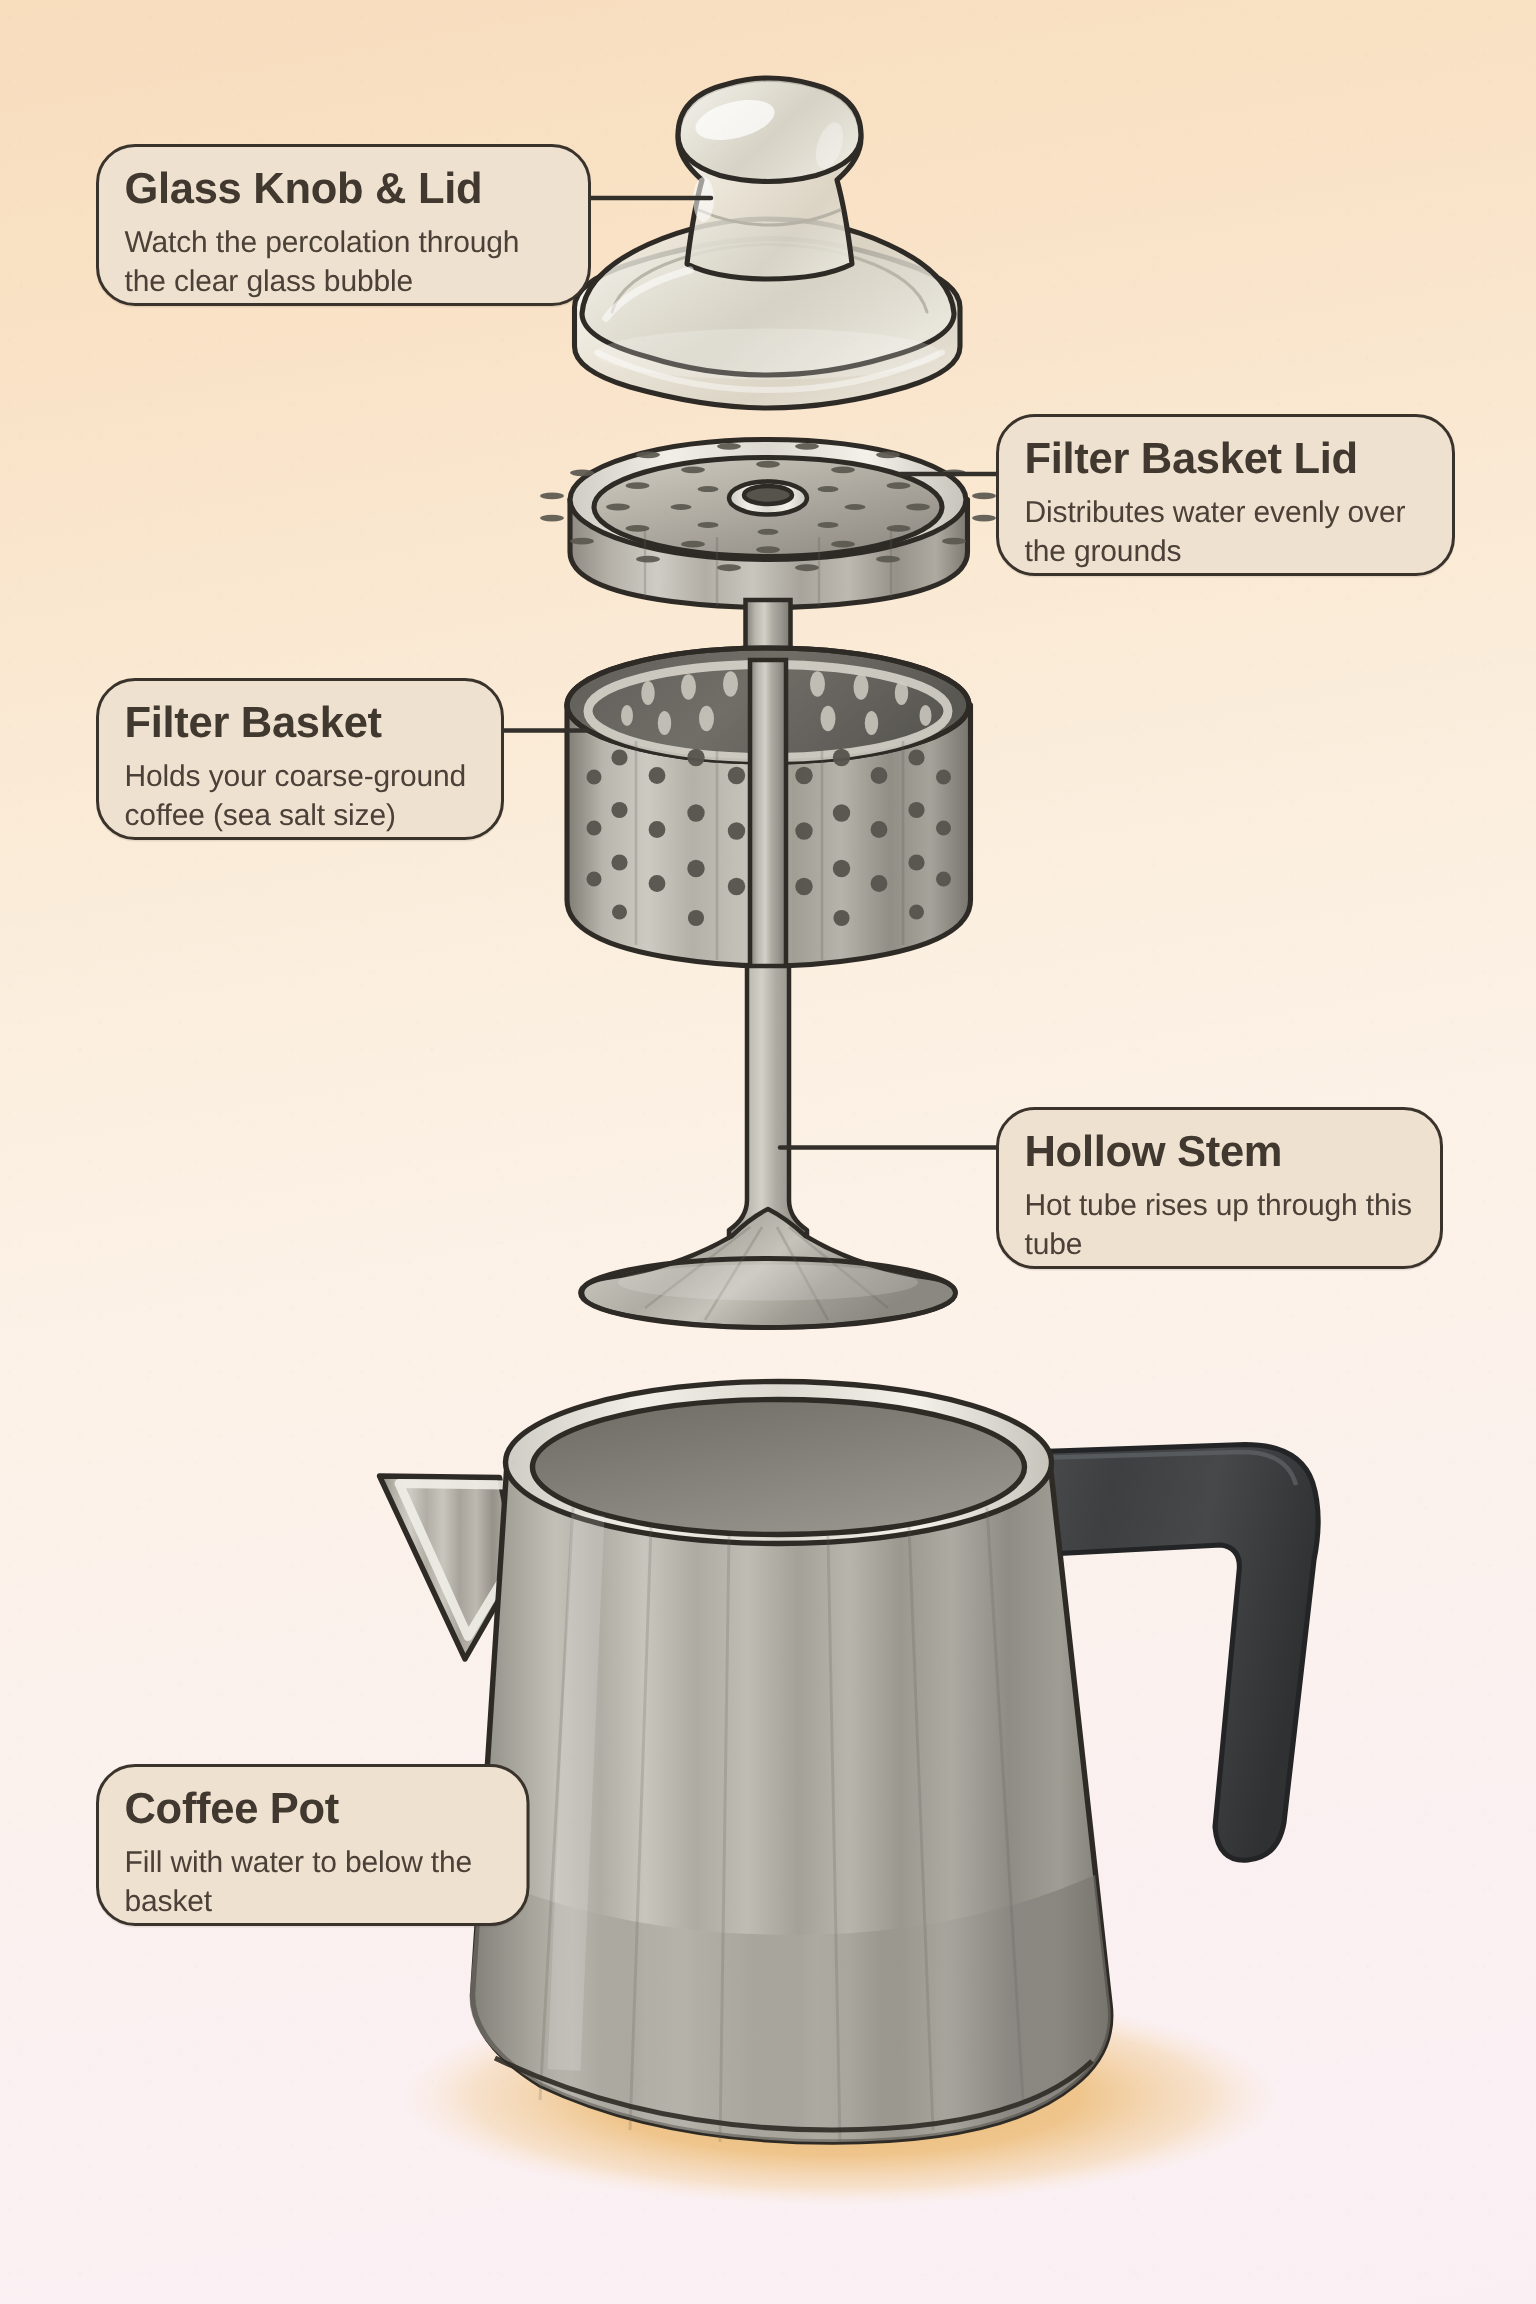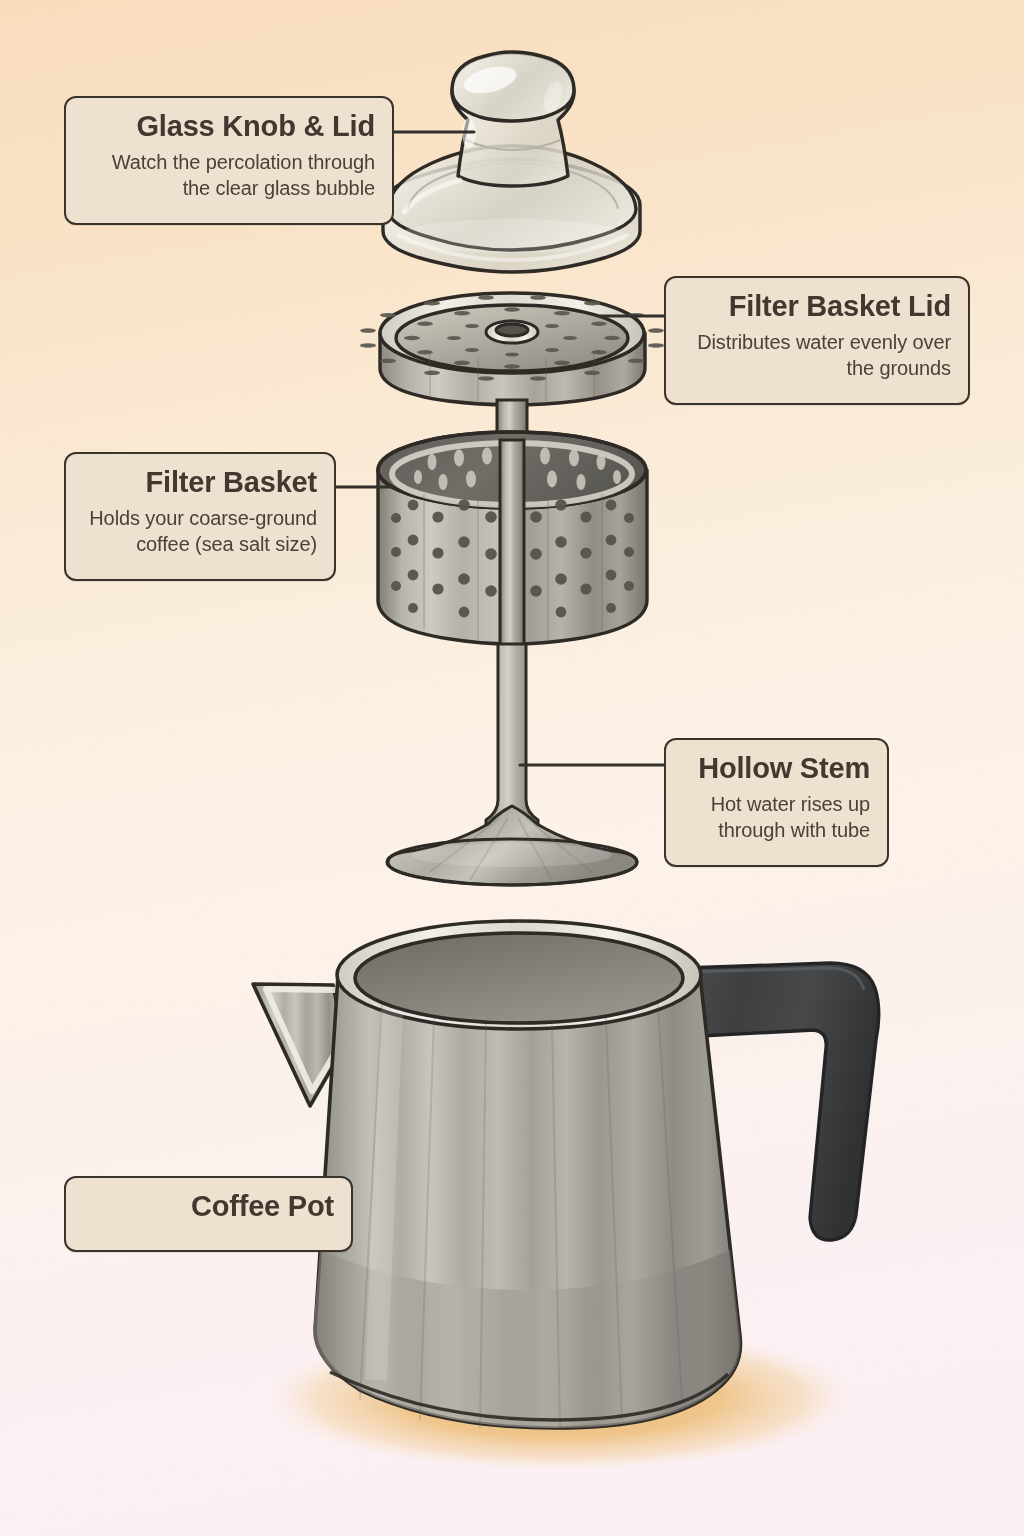--- a/index.html
+++ b/index.html
@@ -44,24 +44,23 @@
     position: absolute;
     inset: 0;
   }
 
   
   .callout {
     position: absolute;
     box-sizing: border-box;
     background: #eee1cf;
     border: 2.2px solid #3a332c;
-    border-radius: 12px;
-    padding: 13px 17px 21px 17px;
+    border-radius: 26px;
+    padding: 13px 17px 0 17px;
     box-shadow: 0 1px 0 rgba(60,48,38,.10);
-    text-align: right;
   }
   .callout .c-title {
     font-size: 29px;
     font-weight: 700;
     color: #41382f;
     letter-spacing: -.2px;
     line-height: 1.06;
     margin: 0 0 7px 0;
     white-space: nowrap;
   }
@@ -70,21 +69,21 @@
     font-weight: 400;
     color: #4b4138;
     line-height: 1.32;
     letter-spacing: -.1px;
     margin: 0;
   }
 
   #cl-glass  { left: 64px;  top: 96px;  width: 330px; }
   #cl-fblid  { left: 664px; top: 276px; width: 306px; }
   #cl-basket { left: 64px;  top: 452px; width: 272px; }
-  #cl-stem   { left: 664px; top: 738px; width: 225px; }
+  #cl-stem   { left: 664px; top: 738px; width: 298px; }
   #cl-pot    { left: 64px;  top: 1176px; width: 289px; }
 </style>
 </head>
 <body>
 
 <div id="stage">
 
   <svg id="art" viewBox="0 0 1024 1536" xmlns="http://www.w3.org/2000/svg">
     <defs>
       <linearGradient id="gGlass" x1="0" y1="0" x2="1" y2="1">
@@ -471,20 +470,21 @@
     <p class="c-body">Distributes water evenly over the grounds</p>
   </div>
 
   <div class="callout" id="cl-basket">
     <p class="c-title">Filter Basket</p>
     <p class="c-body">Holds your coarse-ground coffee (sea salt size)</p>
   </div>
 
   <div class="callout" id="cl-stem">
     <p class="c-title">Hollow Stem</p>
-    <p class="c-body">Hot water rises up through with tube</p>
+    <p class="c-body">Hot tube rises up through this tube</p>
   </div>
 
   <div class="callout" id="cl-pot">
     <p class="c-title">Coffee Pot</p>
+    <p class="c-body">Fill with water to below the basket</p>
   </div>
 
 </div>
 
 </body></html>

